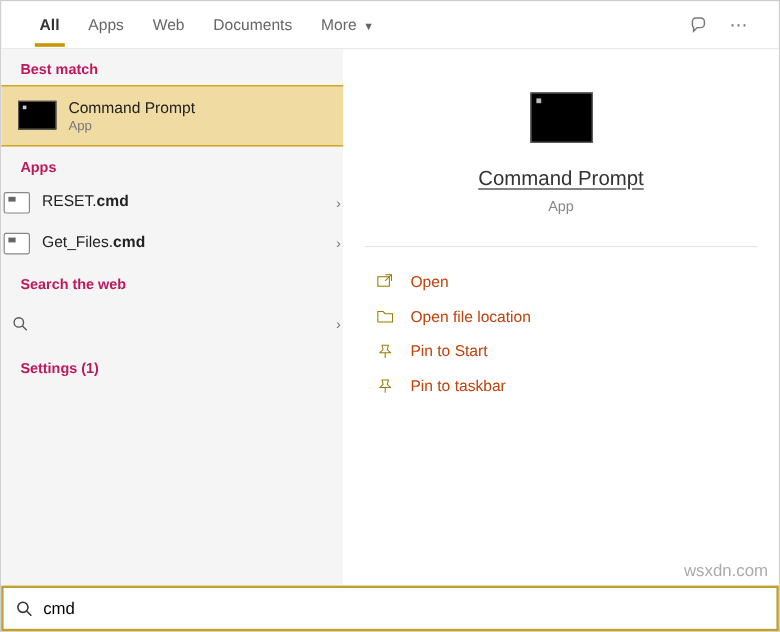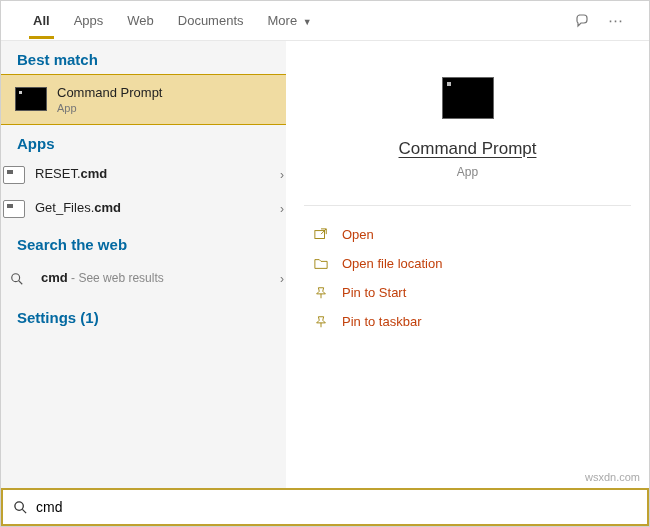--- a/index.html
+++ b/index.html
@@ -11,21 +11,21 @@
     .tab.active { color: #333; font-weight: 600; }
     .tab.active::after { content: ""; position: absolute; bottom: -1px; left: 8px; right: 8px; height: 3px; background: #c59a00; }
     .tab .caret { font-size: 9px; margin-left: 2px; }
     .tabs-right { margin-left: auto; display: flex; gap: 6px; align-items: center; }
     .fb-icon, .more-dots { color: #777; font-size: 15px; padding: 6px; cursor: pointer; }
     
     .main { flex: 1; display: flex; overflow: hidden; }
     .left { width: 285px; background: #f5f5f5; display: flex; flex-direction: column; }
     .right { flex: 1; background: #fff; padding: 20px 18px; }
     
-    .section-label { font-size: 15px; font-weight: 600; color: #0369a1; padding: 10px 16px 6px; }
+    .section-label { font-size: 12px; font-weight: 600; color: #be185d; padding: 10px 16px 6px; }
     
     .result-row { display: flex; align-items: center; padding: 8px 2px; cursor: pointer; position: relative; }
     .result-row.best { background: #f0dca2; border: 1px solid #c59a00; border-left: none; border-right: none; padding: 10px 14px; }
     .result-row .chev { margin-left: auto; color: #777; font-size: 12px; }
     .result-icon { width: 28px; height: 24px; display: flex; align-items: center; justify-content: center; margin-right: 10px; font-size: 13px; }
     .result-icon.cmd { width: 32px; height: 24px; background: #000; border: 1px solid #555; }
     .result-icon.cmd::after { content: ""; display: block; width: 3px; height: 3px; background: #ccc; transform: translate(-11px,-7px); }
     .result-icon.bat { border: 1px solid #888; border-radius: 2px; width: 22px; height: 18px; position: relative; background: #fff; }
     .result-icon.bat::before { content: ""; width: 6px; height: 4px; background: #666; position: absolute; top: 3px; left: 3px; }
     .result-icon.search { border: none; }
@@ -41,21 +41,21 @@
     .preview-sub { font-size: 12px; color: #888; }
     .divider { border: none; border-top: 1px solid #e6e6e6; margin: 14px 0; }
     
     .action-row { display: flex; align-items: center; padding: 7px 6px; font-size: 13px; color: #c2410c; cursor: pointer; }
     .action-ic { width: 22px; margin-right: 10px; color: #9a7d00; font-size: 14px; display: flex; justify-content: center; }
     
     .searchbar { height: 38px; border-top: 2px solid #bfa12f; border-left: 2px solid #bfa12f; border-right: 2px solid #bfa12f; border-bottom: 2px solid #bfa12f; display: flex; align-items: center; padding: 0 10px; background: #fff; }
     .searchbar .sicon { color: #555; font-size: 15px; margin-right: 8px; }
     .searchbar input { border: none; outline: none; font-size: 14px; flex: 1; background: transparent; }
     
-    .watermark { position: absolute; bottom: 44px; right: 10px; font-size: 11px; color: #aaa; }
+    .watermark { position: absolute; bottom: 44px; right: 10px; font-size: 14px; color: #aaa; }
     
     svg { display: block; }
   </style>
 </head>
 <body>
 
 <div class="container">
   <div class="tabs">
     <div class="tab active">All</div>
     <div class="tab">Apps</div>
@@ -96,21 +96,20 @@
       </div>
 
       <div class="section-label">Search the web</div>
       <div class="result-row">
         <div class="result-icon search">
           <svg width="14" height="14" viewBox="0 0 16 16">
               <circle cx="6.5" cy="6.5" r="4.5" fill="none" stroke="#555" stroke-width="1.3"></circle>
               <line x1="10" y1="10" x2="14" y2="14" stroke="#555" stroke-width="1.3"></line>
             </svg>
         </div>
-        <div class="result-title result-text"><b>cmd</b><span class="result-hint"> - See web results</span></div>
         <div class="chev">›</div>
       </div>
 
       <div class="section-label">Settings (1)</div>
     </div>
 
     <div class="right">
       <div class="preview-hdr">
         <div class="preview-icn"></div>
         <div class="preview-title">Command Prompt</div>

